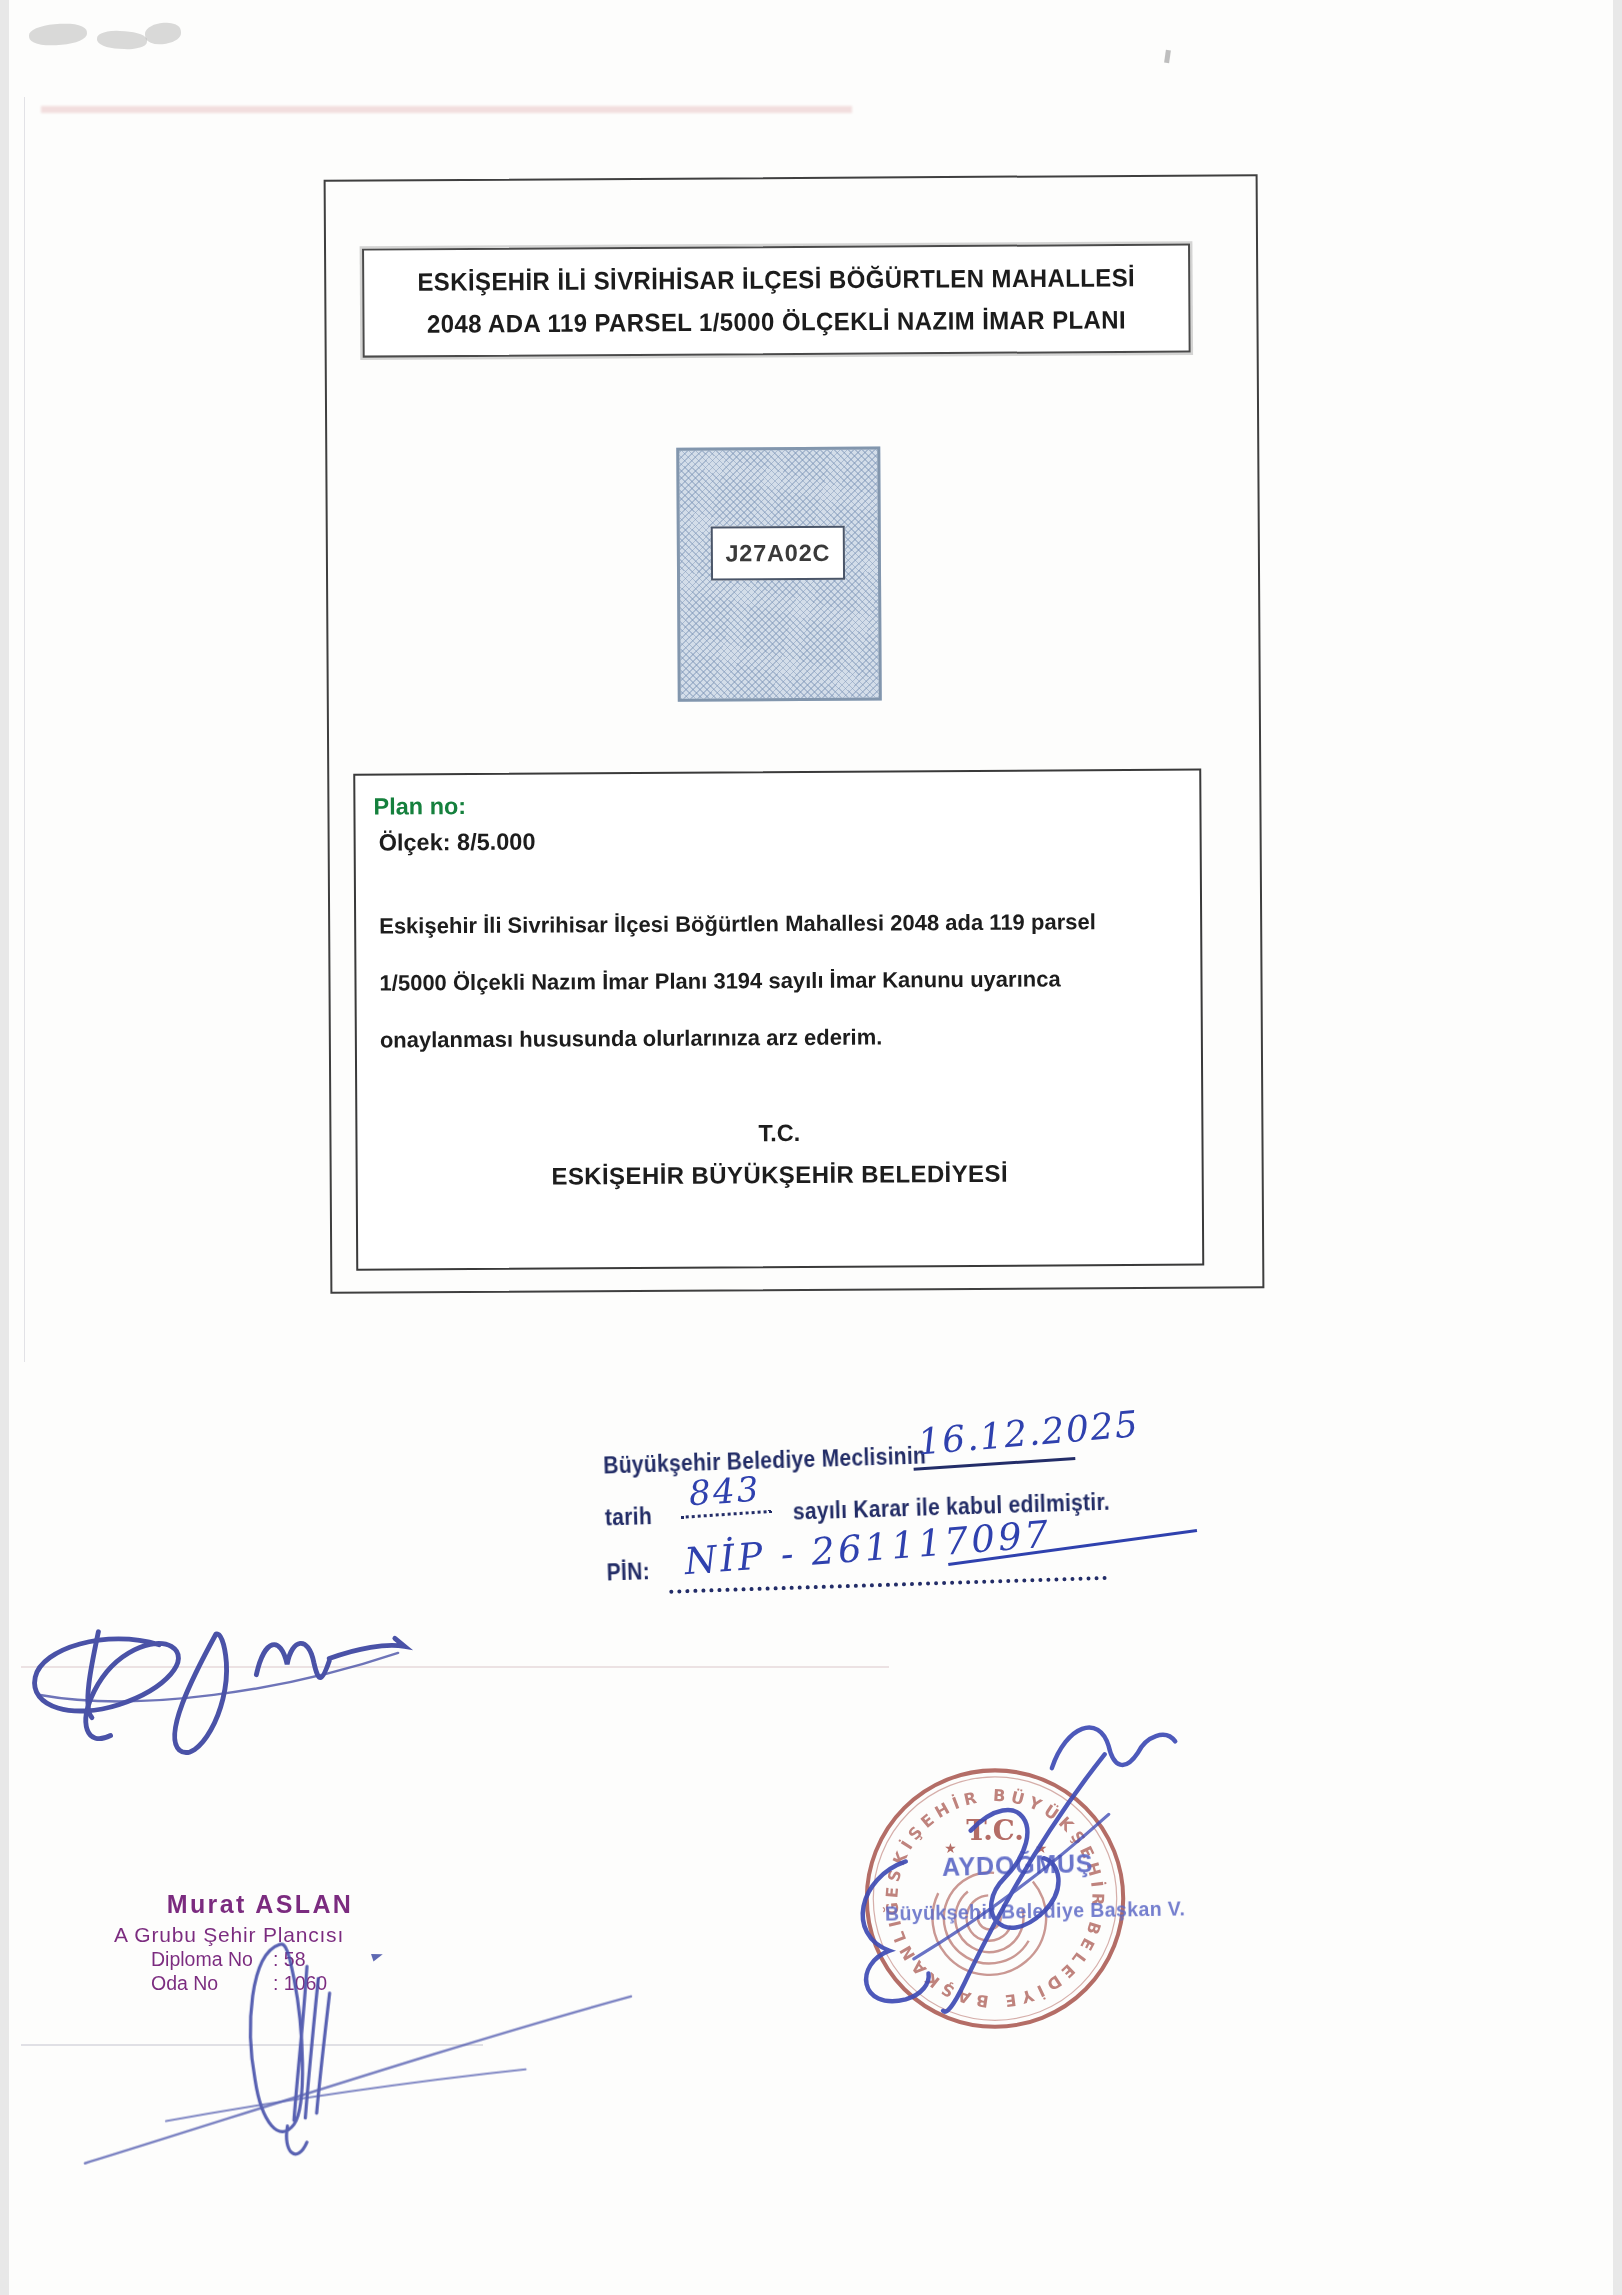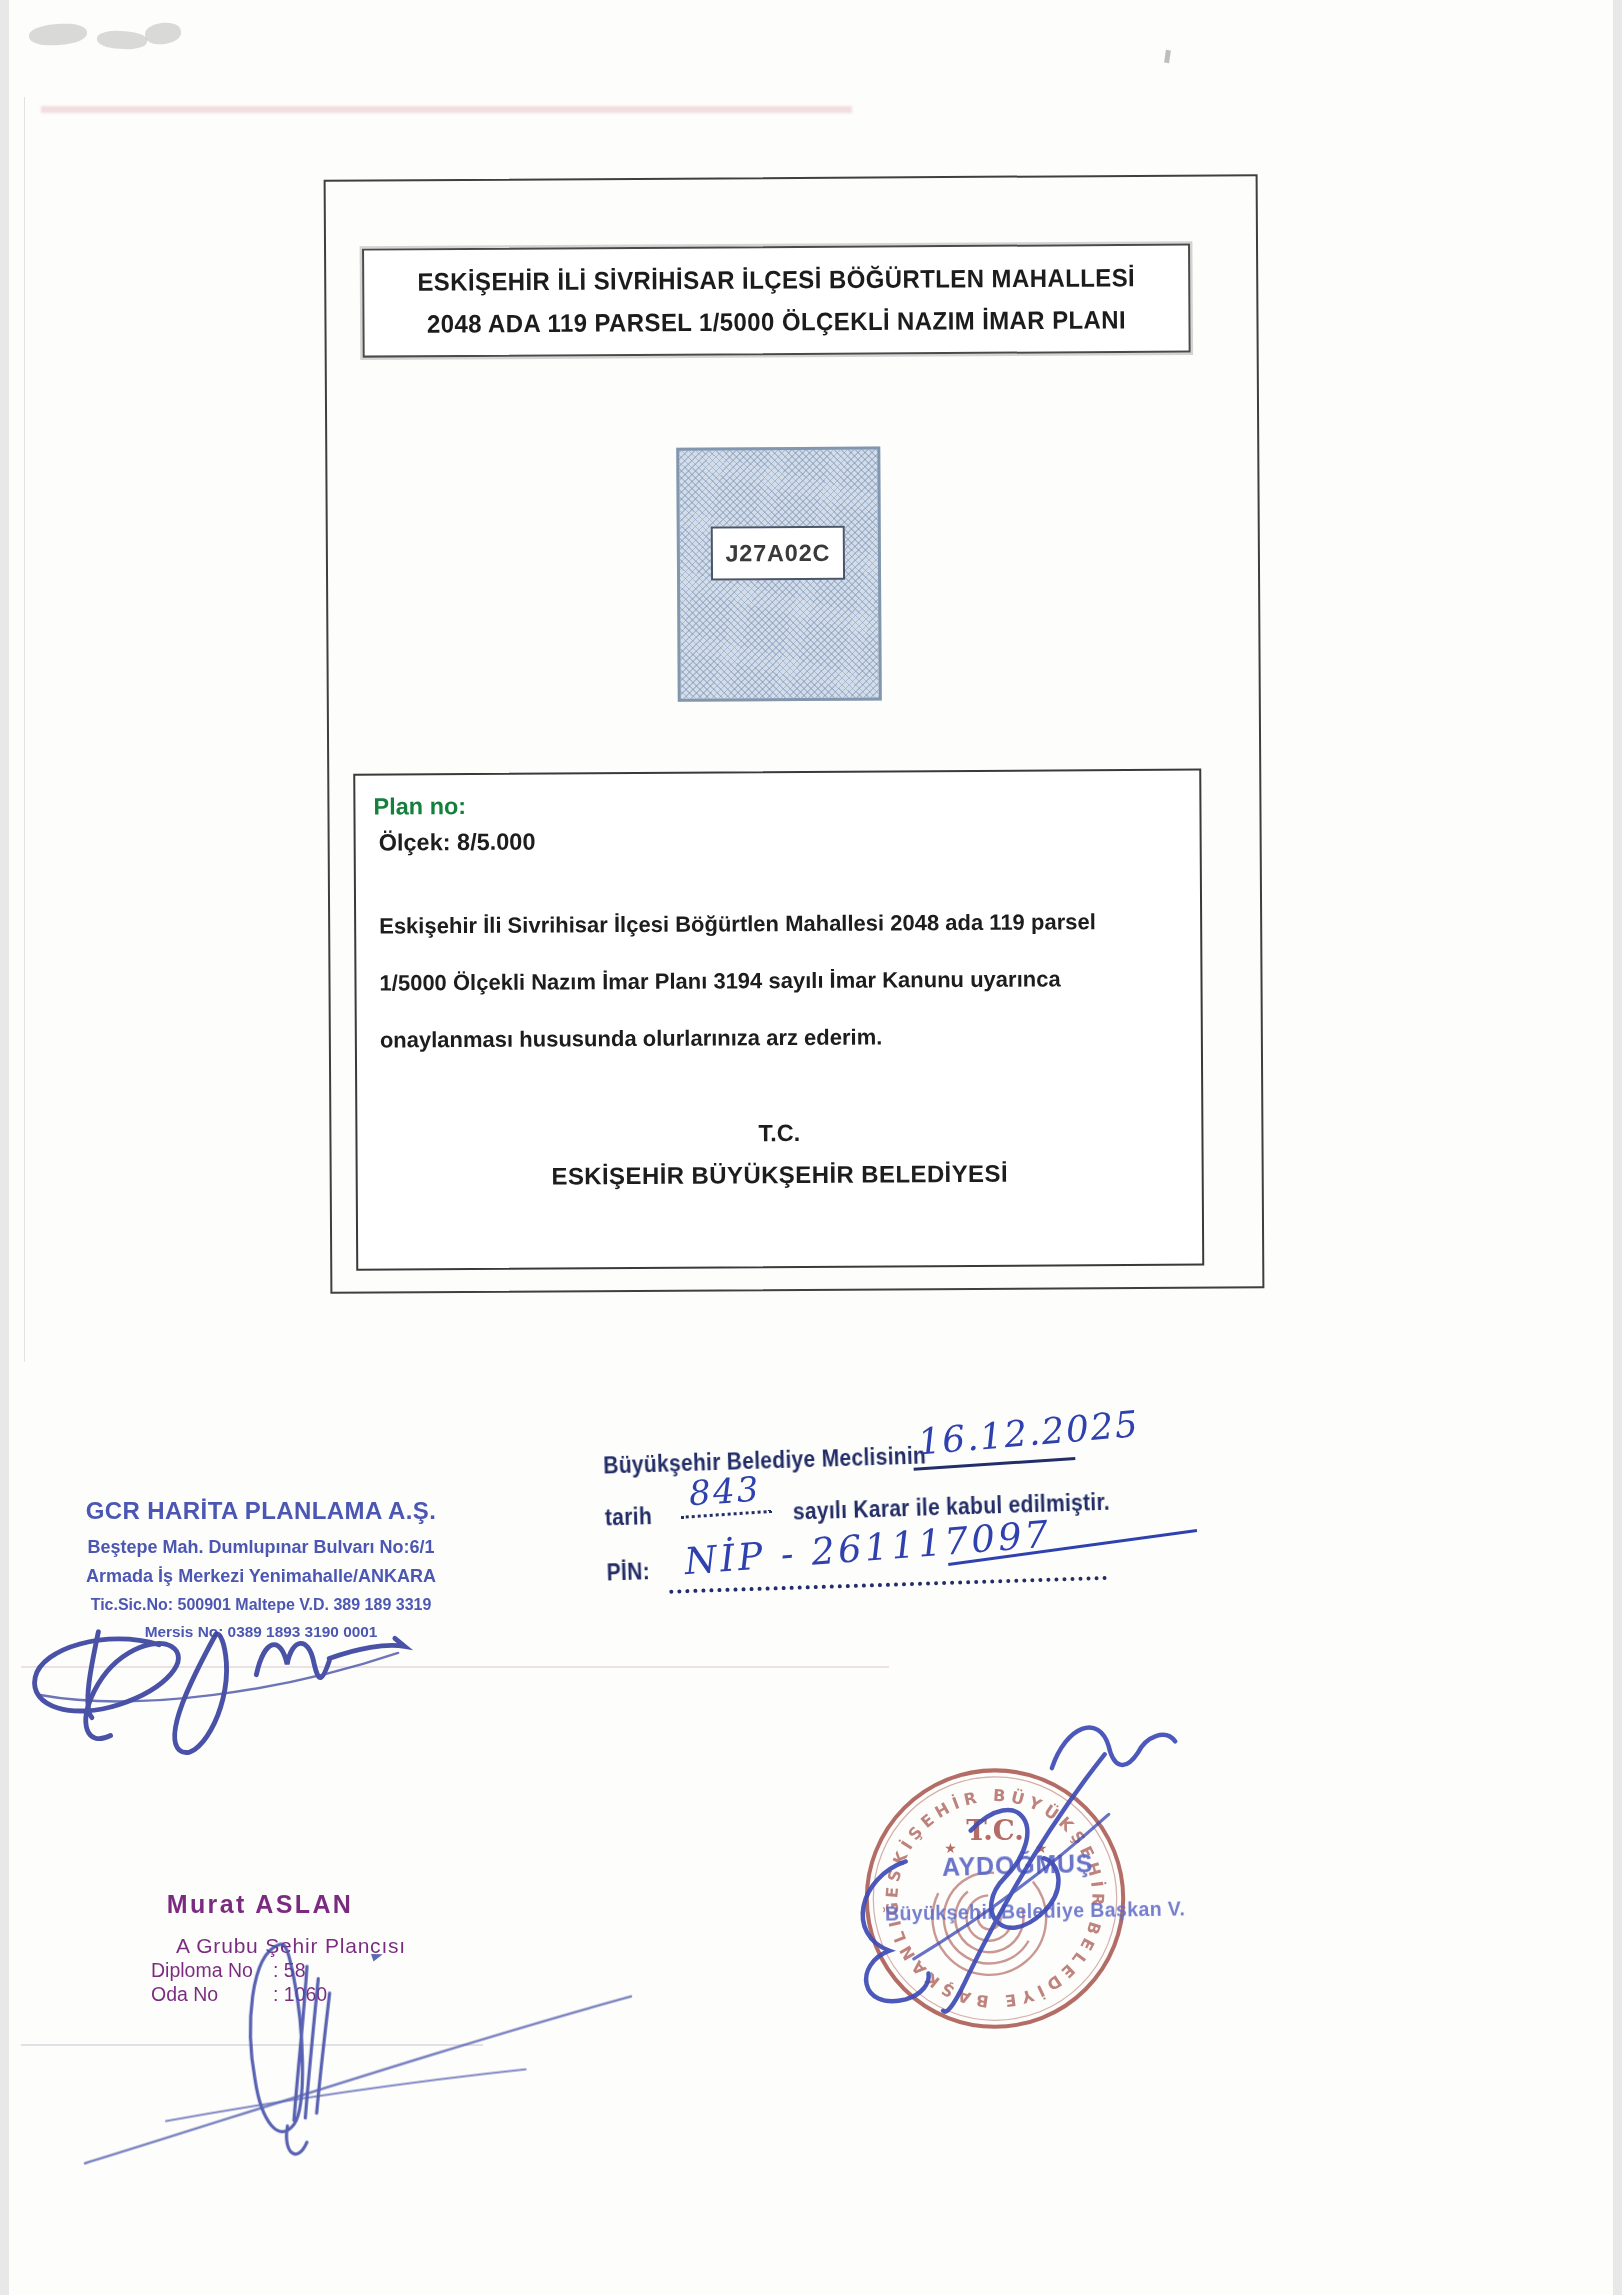--- a/index.html
+++ b/index.html
@@ -65,21 +65,21 @@
     color:#4b57b2;filter:blur(0.2px);}
   .co-name{font-size:24px;font-weight:bold;letter-spacing:0.4px;margin-bottom:8px;}
   .co-addr1{font-size:18px;font-weight:600;line-height:29px;}
   .co-addr2{font-size:18px;font-weight:600;line-height:29px;}
   .co-reg{font-size:16px;font-weight:600;line-height:27.6px;}
   .co-mersis{font-size:15.4px;font-weight:600;line-height:26px;}
   
   .planner{position:absolute;left:105px;top:1890px;width:292px;color:#701a75;
     filter:blur(0.3px);opacity:.92;}
   .pl-name{font-size:25px;letter-spacing:2.4px;text-align:center;font-weight:600;}
-  .pl-title{font-size:21px;letter-spacing:0.8px;text-align:right;margin-top:15px;}
+  .pl-title{font-size:21px;letter-spacing:0.8px;text-align:left;margin-top:4px;}
   .pl-row{font-size:19.5px;margin-top:1px;padding-left:37px;display:flex;}
   .pl-row .lbl{width:122px;}
   .pl-tick{position:absolute;right:23px;top:62px;width:0;height:0;
     border-left:11.4px solid #33409e;border-top:4.9px solid transparent;
     border-bottom:4.9px solid transparent;transform:rotate(-18deg);opacity:.85;}
   
   .sig{position:absolute;}
   .seal-wrap{position:absolute;left:844px;top:1759px;width:284px;height:284px;}
   .overlay-name{position:absolute;left:933px;top:1851px;font-size:25px;font-weight:bold;
     color:#5d69c6;letter-spacing:0.8px;transform:rotate(-1.5deg);opacity:.92;filter:blur(0.2px);}
@@ -128,27 +128,20 @@
     <div class="stamped" style="left:0;top:67px;">tarih</div>
     <div class="hand dec-hand">843</div>
     <div class="stamped" style="left:188px;top:67px;">sayılı Karar ile kabul edilmiştir.</div>
 
     <div class="stamped" style="left:0;top:122px;">PİN:</div>
     <div class="pin-dots"></div>
     <div class="hand pin-hand">NİP - 261117097</div>
     <div class="pin-strike"></div>
   </div>
 
-  <div class="company">
-    <div class="co-name">GCR HARİTA PLANLAMA A.Ş.</div>
-    <div class="co-addr1">Beştepe Mah. Dumlupınar Bulvarı No:6/1</div>
-    <div class="co-addr2">Armada İş Merkezi Yenimahalle/ANKARA</div>
-    <div class="co-reg">Tic.Sic.No: 500901  Maltepe V.D. 389 189 3319</div>
-    <div class="co-mersis">Mersis No: 0389 1893 3190 0001</div>
-  </div>
 
   <svg class="sig" style="left:8px;top:1614px;" width="422" height="162" viewBox="0 0 520 200">
     <g fill="none" stroke="#3b44a0" stroke-width="6" stroke-linecap="round" opacity="0.92">
       <path d="M 175,38 C 110,18 30,42 22,78 C 14,116 70,130 125,112 C 185,92 215,55 190,40 C 170,28 120,45 95,95 C 75,135 85,165 115,150"></path>
       <path d="M 100,22 C 92,60 80,115 92,128"></path>
       <path d="M 245,25 C 215,80 180,150 200,168 C 222,186 262,120 258,60 C 256,35 250,22 245,25"></path>
       <path d="M 295,75 C 305,30 325,26 333,62 C 339,30 359,26 366,60 C 372,86 376,84 385,58"></path>
       <path d="M 385,55 C 420,42 455,36 478,40 L 466,30"></path>
       <path d="M 28,100 C 150,122 330,95 470,48" stroke-width="3" opacity="0.8"></path>
     </g>

